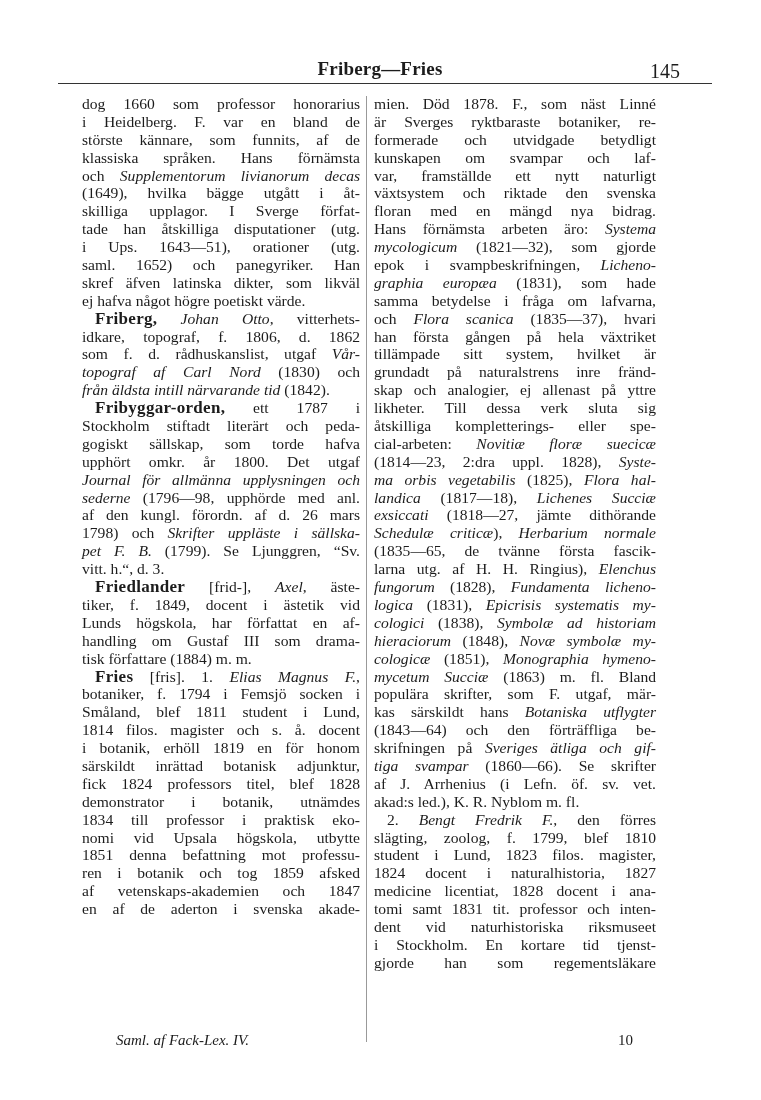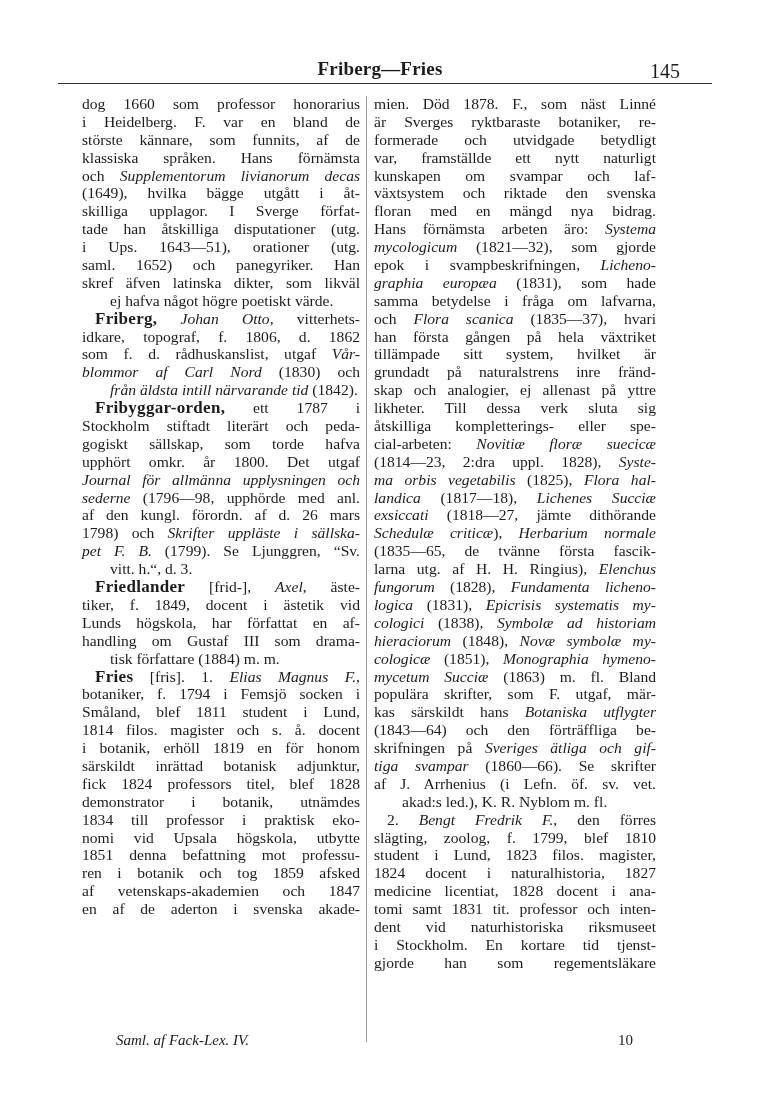--- a/index.html
+++ b/index.html
@@ -8,21 +8,21 @@
     .header { position:absolute; left:50px; top:58px; width:660px; height:28px; }
     .header .title { position:absolute; left:0; width:660px; text-align:center; top:0;
            font-family:"Liberation Serif", serif; font-weight:bold; font-size:19px; letter-spacing:0.2px; }
     .header .pageno { position:absolute; right:30px; top:2px; font-family:"Liberation Serif", serif; font-size:20px; }
     .rule { position:absolute; left:58px; top:83px; width:654px; height:0; border-top:1.6px solid #333; }
     .col { position:absolute; top:95px; font-family:"Liberation Serif", serif; font-size:15.6px;
            line-height:17.9px; text-align:justify; }
     .col.left { left:82px; width:278px; }
     .col.right { left:374px; width:282px; }
     .col .line { display:block; text-align:justify; text-align-last:justify; white-space:nowrap; height:17.9px; }
-    .col .line.last { text-align-last:left;margin-left:28px; }
+    .col .line.last { text-align-last:left; }
     .col .ind { padding-left:13px; }
     .divider { position:absolute; left:366px; top:96px; width:0; height:946px; border-left:1px solid #999; }
     b.hw { font-weight:bold; font-size:17px; letter-spacing:0.3px; }
     i { font-style:italic; }
     .footer { position:absolute; top:1032px; font-family:"Liberation Serif", serif; font-size:15px; }
     .footer.sig { left:116px; font-style:italic; }
     .footer.num { left:618px; }
   </style>
 </head>
 <body>
@@ -42,21 +42,21 @@
     <span class="line">(1649), hvilka bägge utgått i åt-</span>
     <span class="line">skilliga upplagor. I Sverge förfat-</span>
     <span class="line">tade han åtskilliga disputationer (utg.</span>
     <span class="line">i Ups. 1643—51), orationer (utg.</span>
     <span class="line">saml. 1652) och panegyriker. Han</span>
     <span class="line">skref äfven latinska dikter, som likväl</span>
     <span class="line last">ej hafva något högre poetiskt värde.</span>
     <span class="line ind"><b class="hw">Friberg,</b> <i>Johan Otto</i>, vitterhets-</span>
     <span class="line">idkare, topograf, f. 1806, d. 1862</span>
     <span class="line">som f. d. rådhuskanslist, utgaf <i>Vår-</i></span>
-    <span class="line"><i>blommor af Carl Nord</i> (1830) och</span>
+    <span class="line"><i>topograf af Carl Nord</i> (1830) och</span>
     <span class="line last"><i>från äldsta intill närvarande tid</i> (1842).</span>
     <span class="line ind"><b class="hw">Fribyggar-orden,</b> ett 1787 i</span>
     <span class="line">Stockholm stiftadt literärt och peda-</span>
     <span class="line">gogiskt sällskap, som torde hafva</span>
     <span class="line">upphört omkr. år 1800. Det utgaf</span>
     <span class="line"><i>Journal för allmänna upplysningen och</i></span>
     <span class="line"><i>sederne</i> (1796—98, upphörde med anl.</span>
     <span class="line">af den kungl. förordn. af d. 26 mars</span>
     <span class="line">1798) och <i>Skrifter uppläste i sällska-</i></span>
     <span class="line"><i>pet F. B.</i> (1799). Se Ljunggren, “Sv.</span>
@@ -79,22 +79,22 @@
     <span class="line">1851 denna befattning mot professu-</span>
     <span class="line">ren i botanik och tog 1859 afsked</span>
     <span class="line">af vetenskaps-akademien och 1847</span>
     <span class="line">en af de aderton i svenska akade-</span>
   </div>
 <div class="divider"></div>
 <div class="col right" id="col-right">
     <span class="line">mien. Död 1878. F., som näst Linné</span>
     <span class="line">är Sverges ryktbaraste botaniker, re-</span>
     <span class="line">formerade och utvidgade betydligt</span>
+    <span class="line">kunskapen om svampar och laf-</span>
     <span class="line">var, framställde ett nytt naturligt</span>
-    <span class="line">kunskapen om svampar och laf-</span>
     <span class="line">växtsystem och riktade den svenska</span>
     <span class="line">floran med en mängd nya bidrag.</span>
     <span class="line">Hans förnämsta arbeten äro: <i>Systema</i></span>
     <span class="line"><i>mycologicum</i> (1821—32), som gjorde</span>
     <span class="line">epok i svampbeskrifningen, <i>Licheno-</i></span>
     <span class="line"><i>graphia europæa</i> (1831), som hade</span>
     <span class="line">samma betydelse i fråga om lafvarna,</span>
     <span class="line">och <i>Flora scanica</i> (1835—37), hvari</span>
     <span class="line">han första gången på hela växtriket</span>
     <span class="line">tillämpade sitt system, hvilket är</span>

